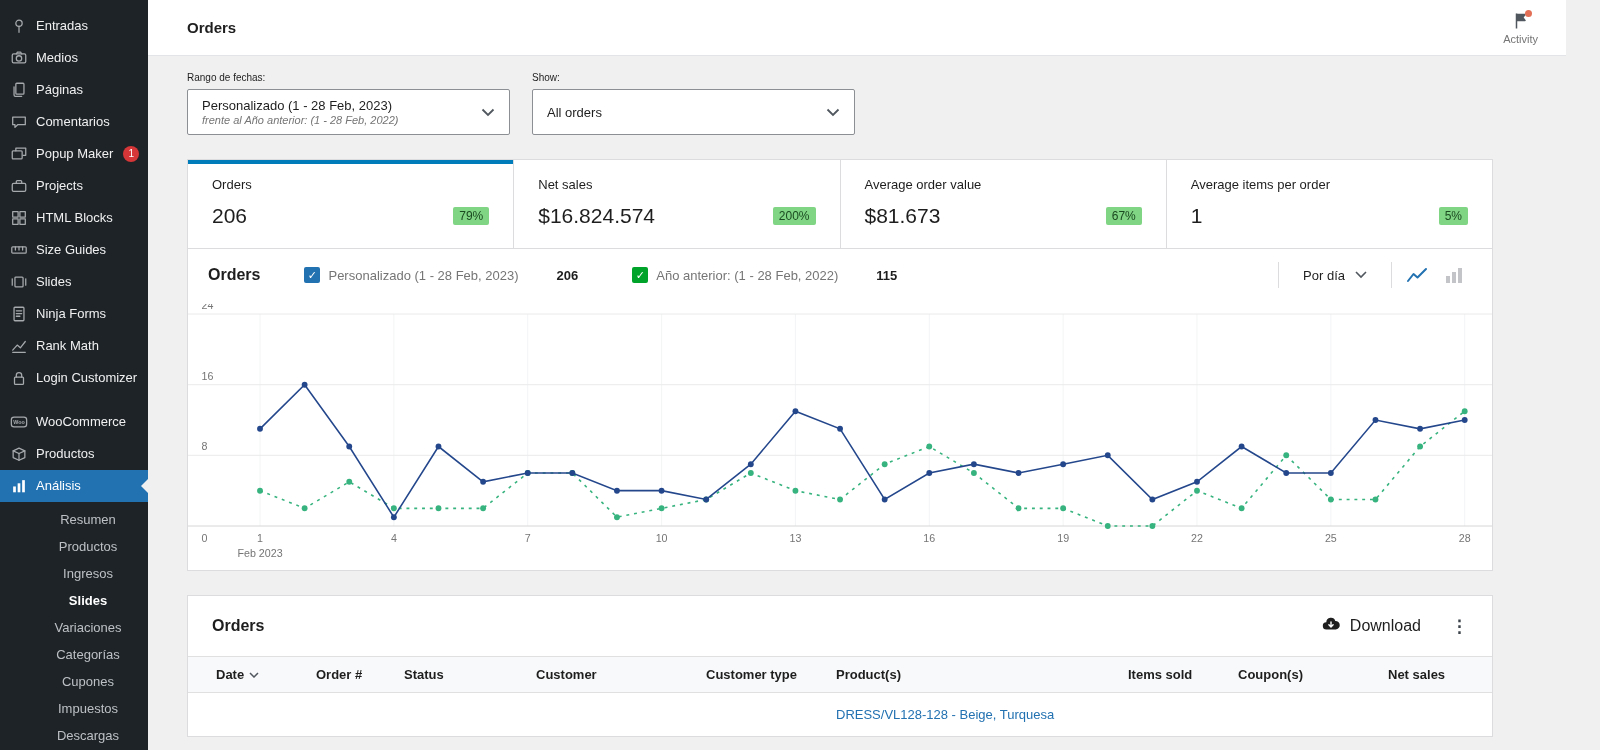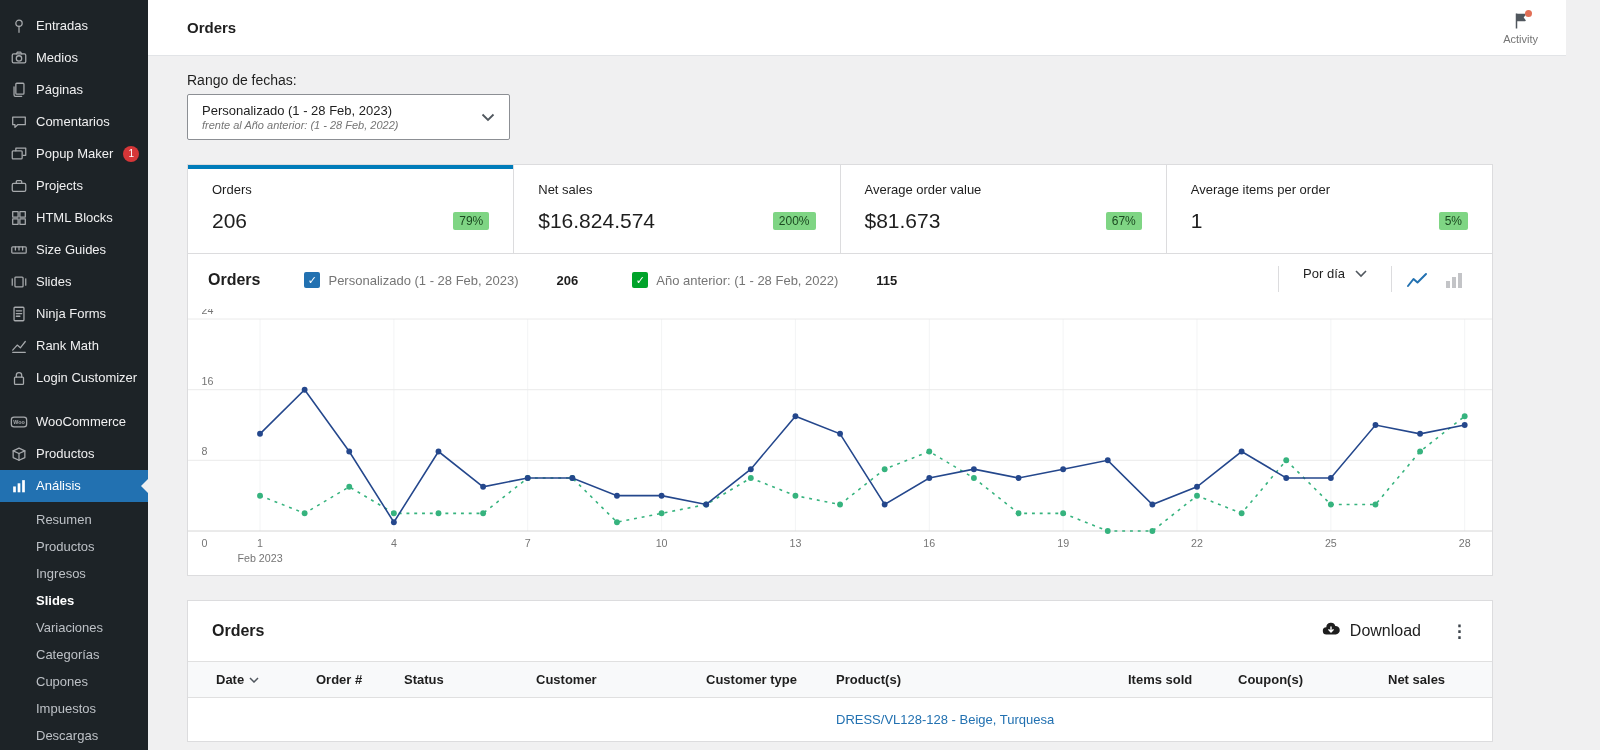--- a/index.html
+++ b/index.html
@@ -11,37 +11,37 @@
   .sidebar{width:148px;background:#1d2327;color:#f0f0f1;flex-shrink:0;padding-top:10px;font-size:13px;overflow:hidden;}
   .side-item{display:flex;align-items:center;gap:8px;padding:7px 8px 7px 10px;position:relative;cursor:pointer;line-height:18px;}
   .side-icon{width:18px;height:18px;color:#a7aaad;flex-shrink:0;display:inline-flex;}
   .side-icon svg{width:18px;height:18px;}
   .side-item.separated{margin-top:12px;}
   .side-item.active{background:#2271b1;color:#fff;}
   .side-item.active .side-icon{color:#fff;}
   .menu-arrow{position:absolute;right:0;top:50%;transform:translateY(-50%);width:0;height:0;border:7px solid transparent;border-right-color:#f0f0f1;border-left-width:0;}
   .side-badge{background:#d63638;color:#fff;border-radius:50%;min-width:16px;height:16px;font-size:10px;display:inline-flex;align-items:center;justify-content:center;padding:0 4px;margin-left:2px;}
   .submenu{padding:4px 0 8px;}
-  .sub-item{padding:6px 8px 6px 36px;color:#bdc1c6;cursor:pointer;}
+  .sub-item{padding:6px 8px 6px 36px;color:#bdc1c6;cursor:pointer;text-align:center;}
   .sub-item.active{color:#fff;font-weight:700;}
 
   
   .main{flex:1;display:flex;flex-direction:column;min-width:0;}
   .topbar{height:56px;background:#fff;border-bottom:1px solid #e2e4e7;display:flex;align-items:center;padding:0 28px 0 39px;flex-shrink:0;}
   .topbar-title{font-size:15px;font-weight:600;}
   .activity{margin-left:auto;display:flex;flex-direction:column;align-items:center;gap:2px;cursor:pointer;}
   .activity-icon{position:relative;width:20px;height:20px;color:#50575e;}
   .activity-icon svg{width:20px;height:20px;}
   .activity-dot{position:absolute;top:-1px;right:-1px;width:7px;height:7px;border-radius:50%;background:#e26f56;}
   .activity-label{font-size:11px;color:#757575;}
   .content{padding:16px 73px 0 39px;flex:1;overflow:hidden;}
 
   
   .filters{display:flex;gap:22px;}
-  .filter-label{font-size:14px;margin-bottom:6px;}
+  .filter-label{font-size:10px;margin-bottom:6px;}
   .select-box{width:323px;height:46px;background:#fff;border:1px solid #8c8f94;border-radius:2px;display:flex;align-items:center;justify-content:space-between;padding:0 14px;cursor:pointer;}
   .select-main{font-size:13px;}
   .select-sub{font-size:11px;color:#757575;margin-top:1px;font-style:italic;}
   .chev{display:inline-flex;flex-shrink:0;}
 
   
   .panel{margin-top:24px;background:#fff;border:1px solid #dcdcde;}
   .summary-cards{display:flex;border-bottom:1px solid #dcdcde;}
   .sum-card{flex:1;padding:17px 24px 20px;position:relative;cursor:pointer;}
   .sum-card + .sum-card{border-left:1px solid #dcdcde;}
@@ -49,21 +49,21 @@
   .sum-label{font-size:13px;}
   .sum-row{display:flex;align-items:center;justify-content:space-between;margin-top:12px;}
   .sum-value{font-size:21px;font-weight:500;}
   .sum-badge{background:#7fd584;color:#1c4a21;font-size:12px;padding:2px 6px;border-radius:2px;}
   .chart-header{display:flex;align-items:center;padding:12px 20px 11px;}
   .chart-title{font-size:16px;font-weight:600;margin-right:44px;}
   .legend-item{display:flex;align-items:center;margin-right:12px;cursor:pointer;}
   .cb{width:16px;height:16px;border-radius:2px;display:inline-flex;align-items:center;justify-content:center;color:#fff;font-size:11px;margin-right:8px;}
   .legend-label{font-size:13px;color:#757575;}
   .legend-value{font-size:13px;font-weight:700;margin-left:38px;margin-right:42px;}
-  .chart-controls{margin-left:auto;display:flex;align-items:flex-start;}
+  .chart-controls{margin-left:auto;display:flex;align-items:center;}
   .interval{display:flex;align-items:center;gap:10px;font-size:13px;padding:0 18px;cursor:pointer;}
   .vdiv{width:1px;height:26px;background:#dcdcde;margin:0 6px;}
   .icon-btn{padding:5px 8px;display:inline-flex;cursor:pointer;}
   .chart-body{padding:4px 0 8px;}
   .chart-body svg{display:block;width:100%;}
 
   
   .table-card{margin-top:24px;background:#fff;border:1px solid #dcdcde;}
   .table-header{display:flex;align-items:center;padding:18px 24px;}
   .table-title{font-size:16px;font-weight:600;}
@@ -264,20 +264,31 @@
     <div class="content">
 
       <div class="filters">
         <div>
           <div class="filter-label">Rango de fechas:</div>
           <div class="select-box">
             <div>
               <div class="select-main">Personalizado (1 - 28 Feb, 2023)</div>
               <div class="select-sub">frente al Año anterior: (1 - 28 Feb, 2022)</div>
             </div>
+            <span class="chev">
+              <svg width="14" height="9" viewBox="0 0 14 9">
+                  <path d="M1.5 1.5 L7 7 L12.5 1.5" fill="none" stroke="#50575e" stroke-width="1.8"></path>
+                </svg>
+            </span>
+          </div>
+        </div>
+        <div>
+          <div class="filter-label">Show:</div>
+          <div class="select-box">
+            <div class="select-main">All orders</div>
             <span class="chev">
               <svg width="14" height="9" viewBox="0 0 14 9">
                   <path d="M1.5 1.5 L7 7 L12.5 1.5" fill="none" stroke="#50575e" stroke-width="1.8"></path>
                 </svg>
             </span>
           </div>
         </div>
       </div>
 
       <div class="panel">

